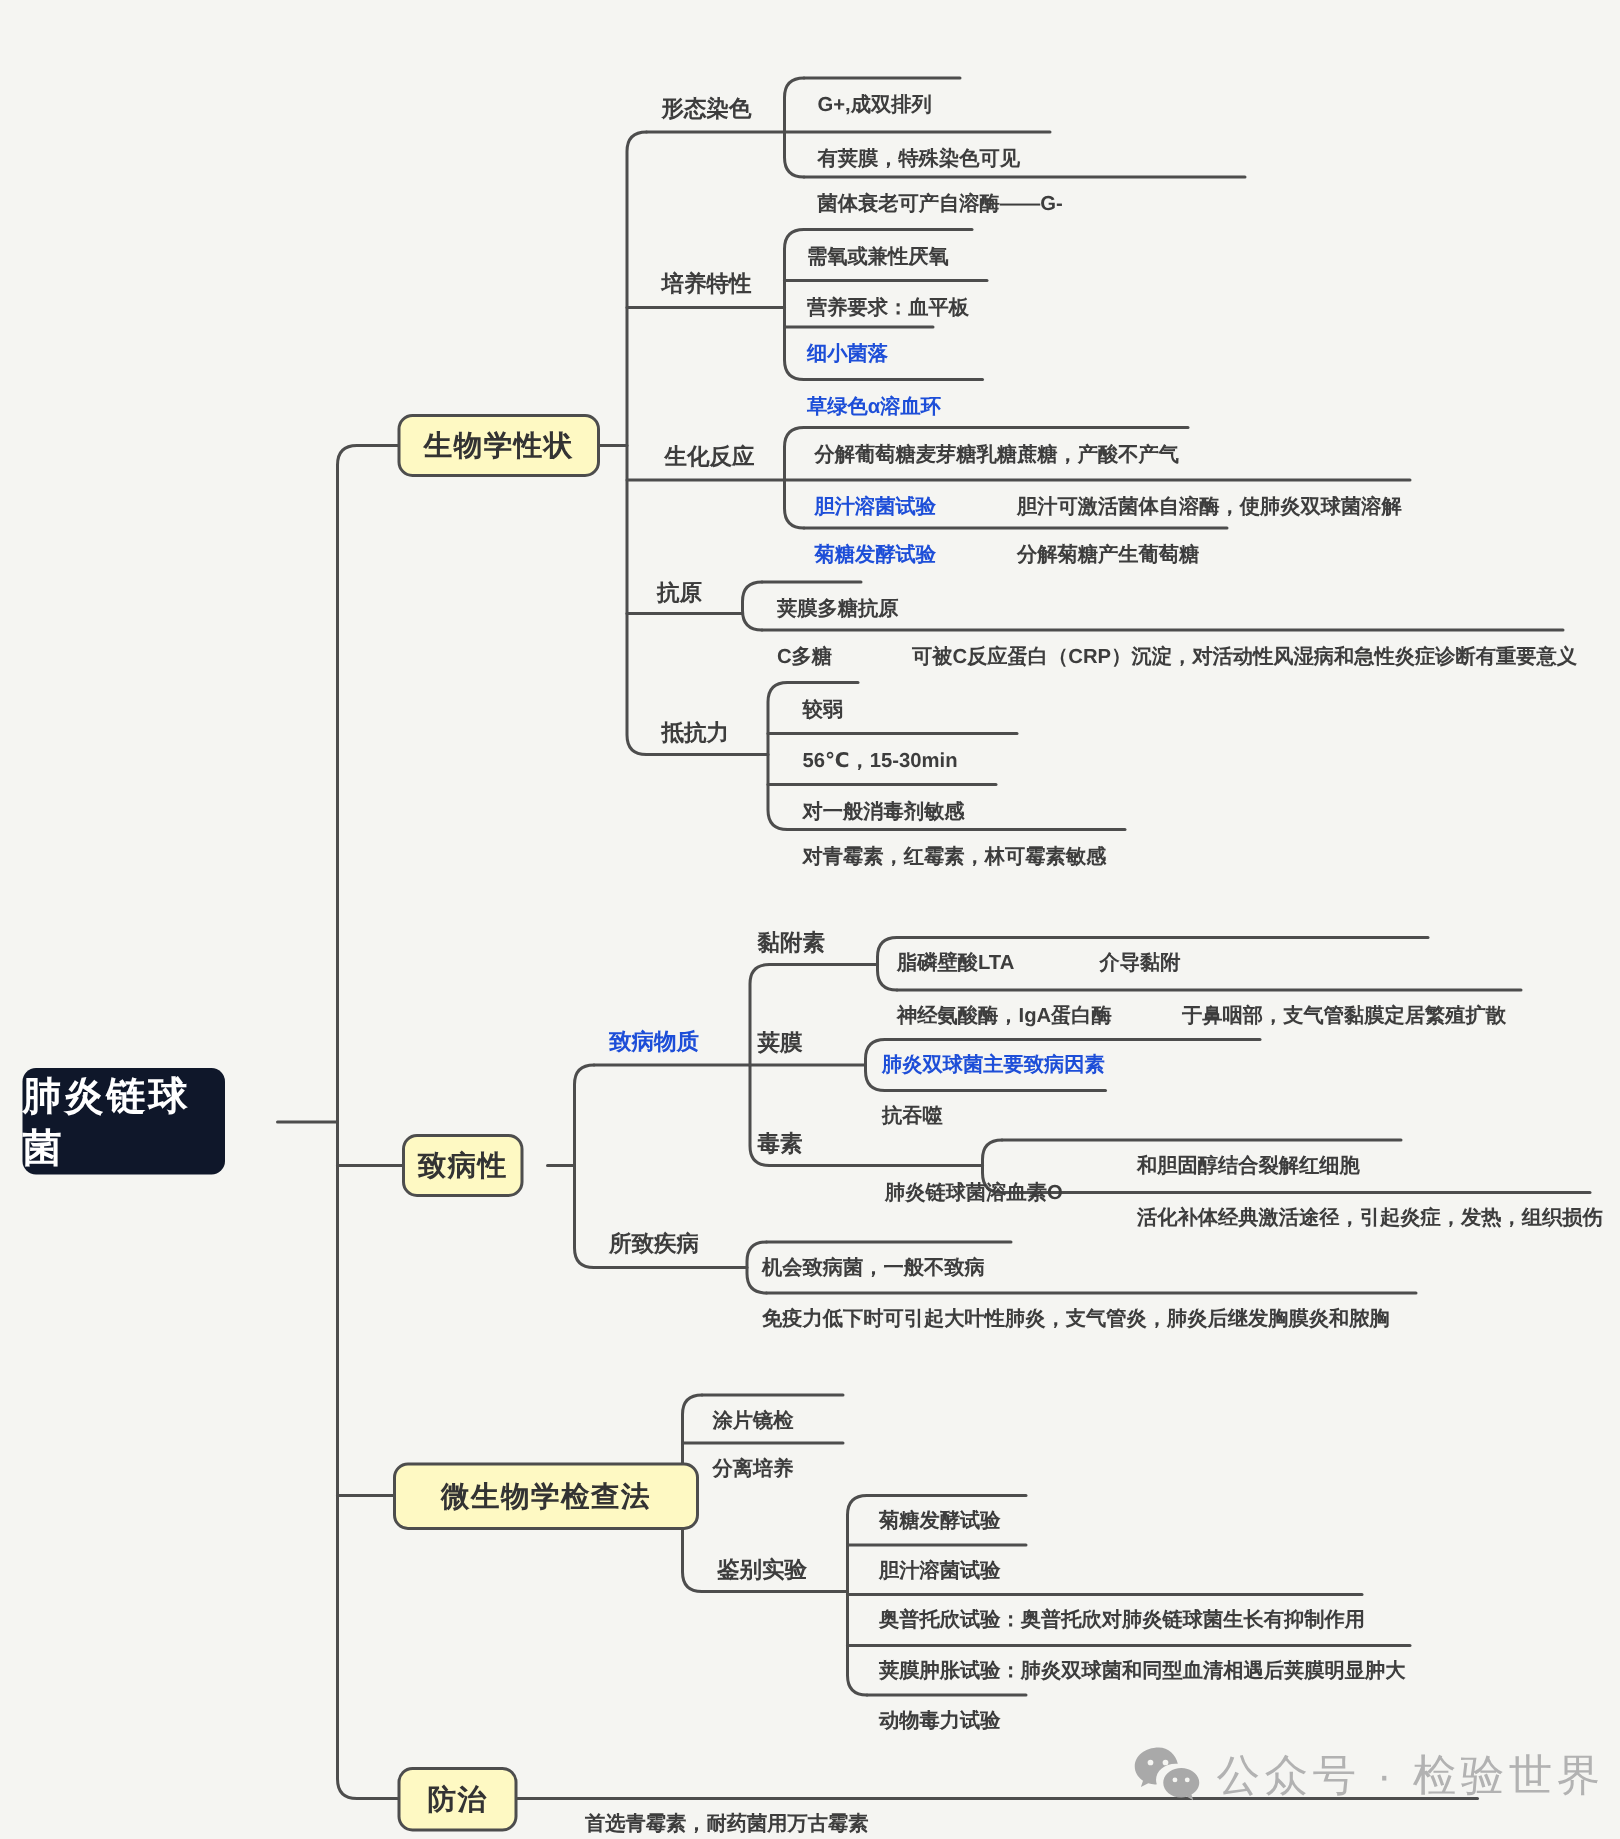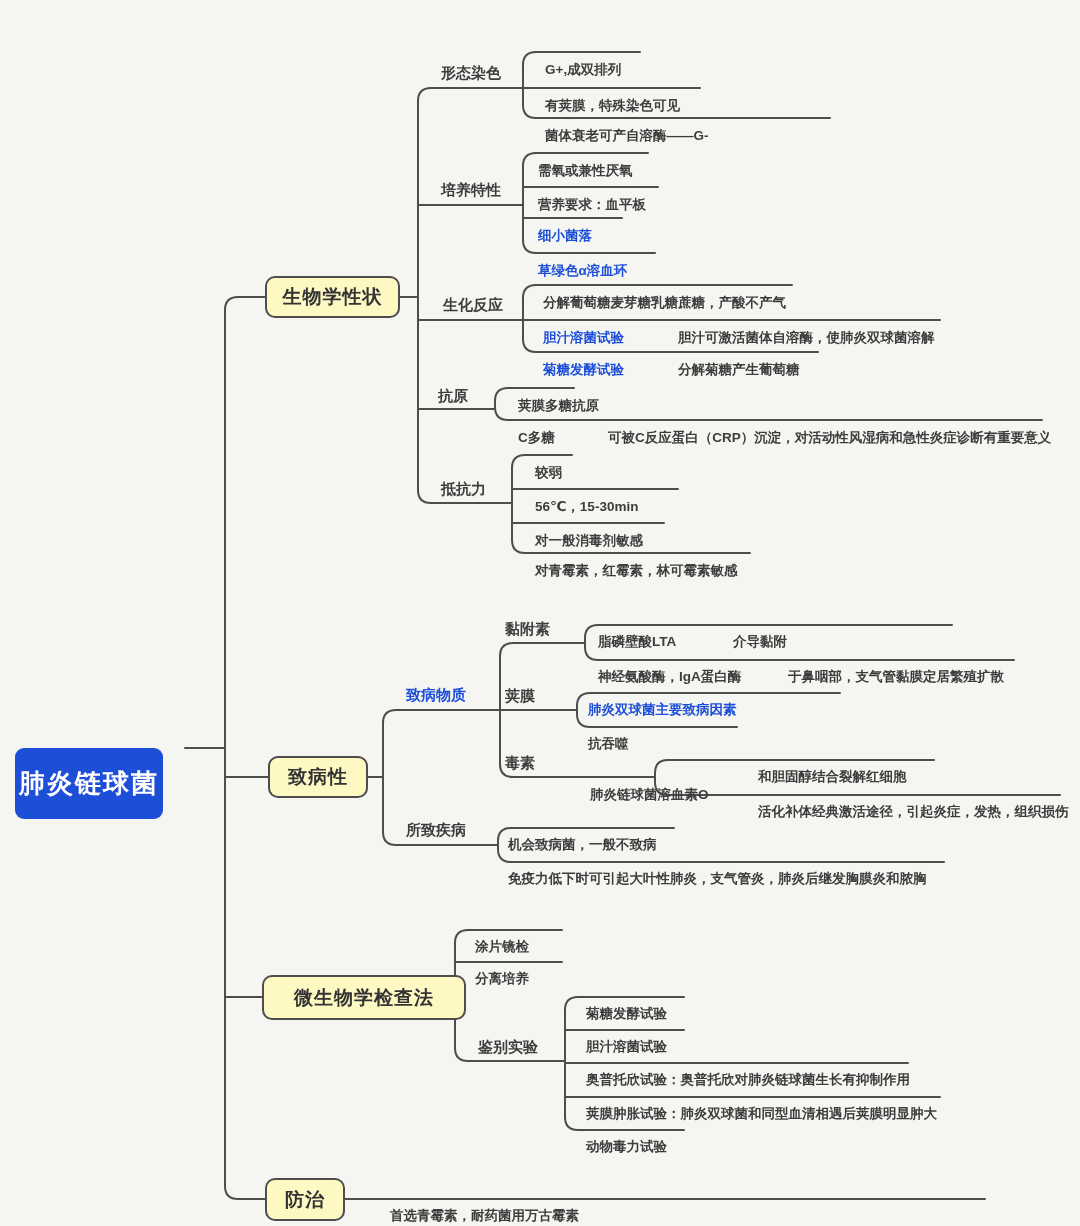--- a/index.html
+++ b/index.html
@@ -10,34 +10,34 @@
   .canvas{
     position:relative;
     width:1080px;height:1226px;
     background:#f5f5f2;
     overflow:hidden;
   }
   .lines{position:absolute;left:0;top:0;width:1080px;height:1226px;}
   .lines path{fill:none;stroke:#4d4d4d;stroke-width:2;stroke-linecap:round;}
 
   .root-box{
-    position:absolute;left:15px;top:712px;width:148px;height:71px;
-    background:#1d4ed8;border-radius:9px;
+    position:absolute;left:15px;top:712px;width:135px;height:71px;
+    background:#0f172a;border-radius:9px;
     display:flex;align-items:center;justify-content:center;
-    color:#ffffff;font-size:26px;font-weight:700;letter-spacing:2px;margin-top:36px;
+    color:#ffffff;font-size:26px;font-weight:700;letter-spacing:2px;
   }
   .section-box{
     position:absolute;
     background:#fef9c3;border:2.5px solid #4d4d4d;border-radius:10px;
     display:flex;align-items:center;justify-content:center;
     color:#333333;font-size:19px;font-weight:700;letter-spacing:1px;
     box-sizing:border-box;
   }
   #box-bio{left:265px;top:276px;width:135px;height:42px;}
-  #box-patho{left:268px;top:756px;width:100px;height:42px;text-align:right;}
+  #box-patho{left:268px;top:756px;width:81px;height:42px;text-align:right;}
   #box-exam{left:262px;top:975px;width:204px;height:45px;}
   #box-prevent{left:265px;top:1178px;width:80px;height:43px;}
 
   .sub{
     position:absolute;white-space:nowrap;
     font-size:15px;font-weight:700;color:#3d3d3d;line-height:1;
   }
   .leaf{
     position:absolute;white-space:nowrap;
     font-size:13.5px;font-weight:600;color:#3d3d3d;line-height:1;margin-top:32px;
@@ -194,14 +194,31 @@
   <div class="leaf" style="left:475px;top:940px">分离培养</div>
   <div class="sub" style="left:478px;top:1039px">鉴别实验</div>
   <div class="leaf" style="left:586px;top:975px">菊糖发酵试验</div>
   <div class="leaf" style="left:586px;top:1008px">胆汁溶菌试验</div>
   <div class="leaf" style="left:586px;top:1041px">奥普托欣试验：奥普托欣对肺炎链球菌生长有抑制作用</div>
   <div class="leaf" style="left:586px;top:1075px">荚膜肿胀试验：肺炎双球菌和同型血清相遇后荚膜明显肿大</div>
   <div class="leaf" style="left:586px;top:1108px">动物毒力试验</div>
 
   <div class="leaf" style="left:390px;top:1177px">首选青霉素，耐药菌用万古霉素</div>
 
+  <div class="watermark">
+    <span style="display:inline-flex;">
+      <svg width="46" height="42" viewBox="0 0 46 42">
+        <g fill="#a9a9a9">
+          <path d="M17.5 2 C8.4 2 1.5 7.6 1.5 14.6 c0 3.9 2.1 7.2 5.5 9.5 l-1.4 4.3 4.9-2.5 c1.4 .4 2.9 .7 4.5 .7 .4 0 .8 0 1.2-.1 -.3-.9-.5-1.9-.5-2.9 0-6 5.8-10.8 13-10.8 .5 0 1 0 1.5 .1 C29 7 23.8 2 17.5 2 Z"></path>
+          <path d="M44.5 25.5 c0-5.5-5.4-9.9-12-9.9 s-12 4.4-12 9.9 5.4 9.9 12 9.9 c1.3 0 2.6-.2 3.8-.5 l4.2 2.2-1.2-3.7 c3.1-1.8 5.2-4.6 5.2-7.9 Z"></path>
+        </g>
+        <g fill="#f5f5f2">
+          <circle cx="12" cy="12" r="1.9"></circle>
+          <circle cx="22" cy="12" r="1.9"></circle>
+          <circle cx="28.3" cy="23.6" r="1.6"></circle>
+          <circle cx="36.5" cy="23.6" r="1.6"></circle>
+        </g>
+      </svg>
+    </span>
+    <span class="wm-text">公众号 · 检验世界</span>
+  </div>
 
 </div>
 
 </body></html>

